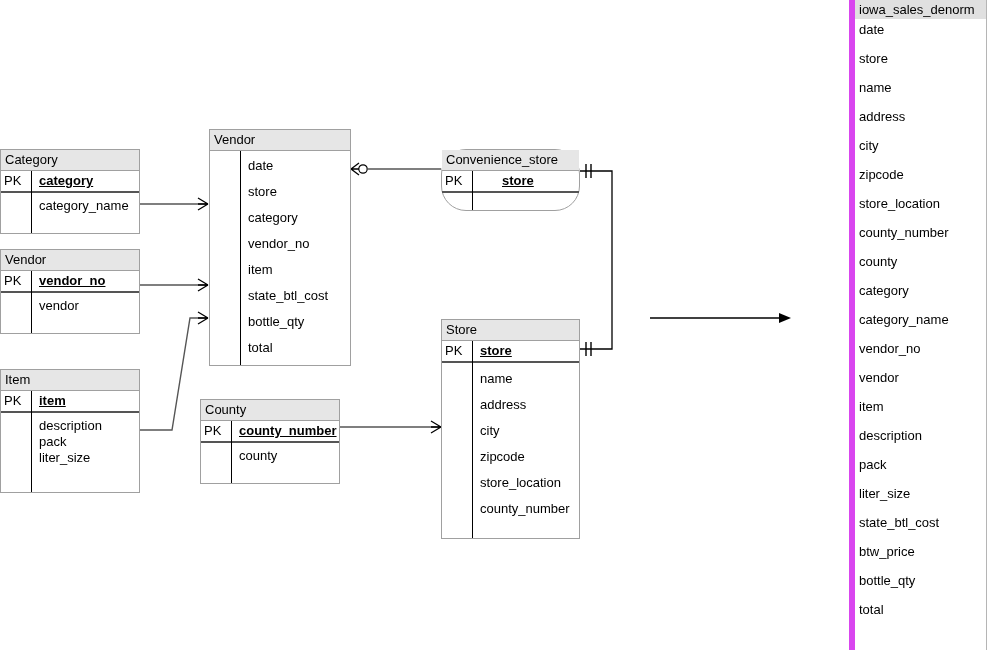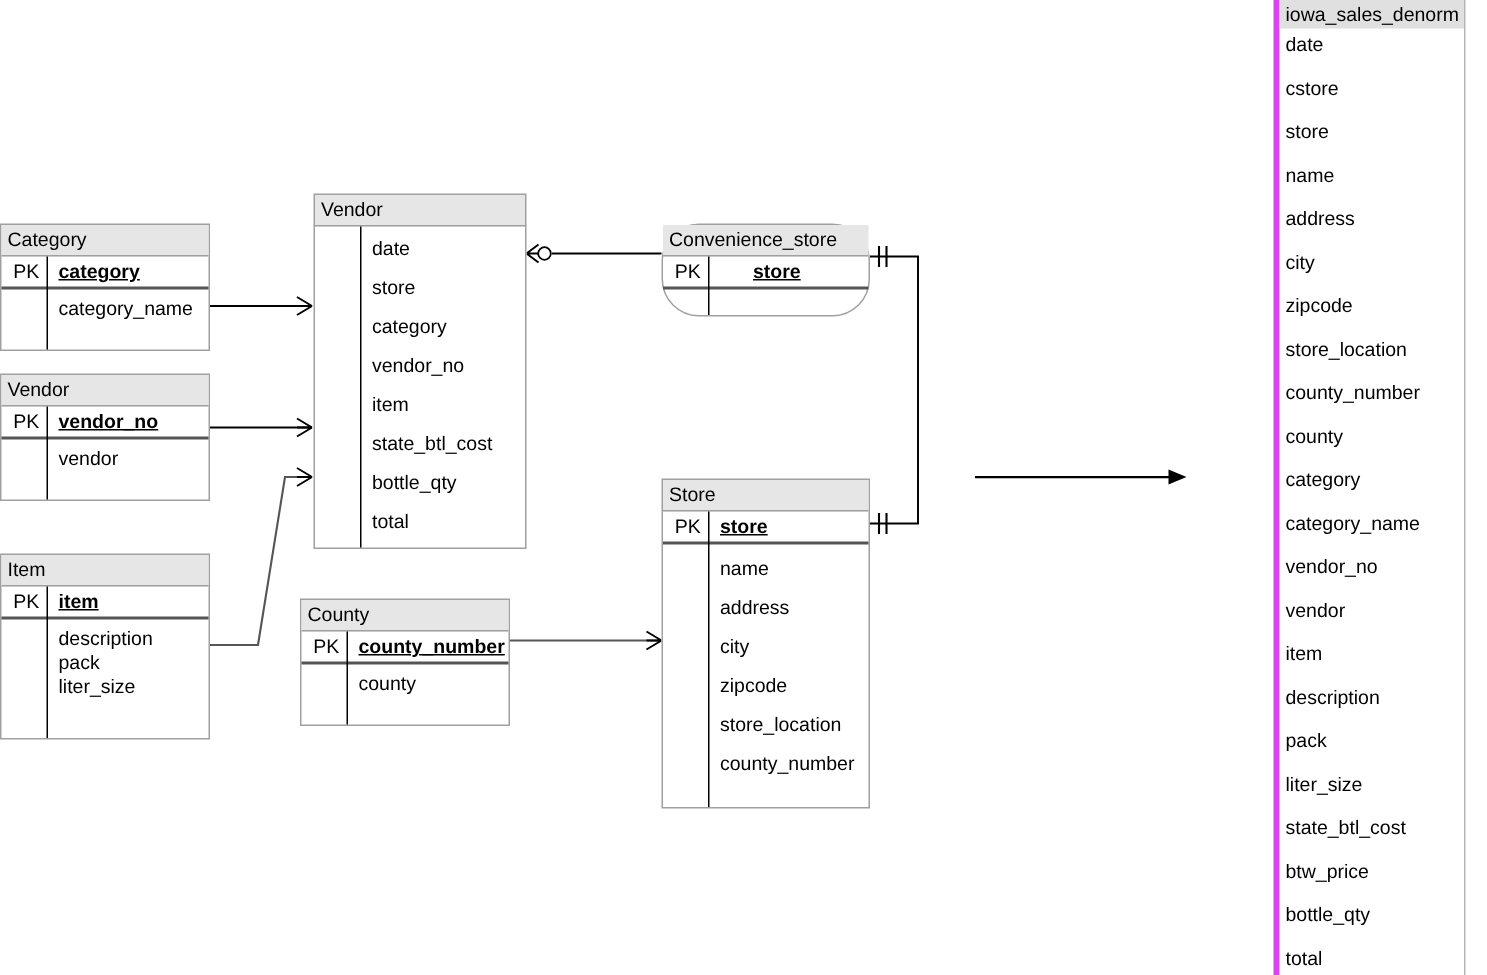--- a/index.html
+++ b/index.html
@@ -82,21 +82,20 @@
     box-sizing: border-box;
     padding-left: 8px;
     font-size: 13px;
     line-height: 16px;
     color: #000;
   }
   .erow.pkrow {
     border-bottom: 2px solid #555555;
     padding-top: 2px;
     padding-bottom: 2px;
-    text-align: center;
   }
   .erow.pkrow .fname {
     font-weight: bold;
     text-decoration: underline;
   }
   .erow.field {
     padding-top: 5px;
     padding-bottom: 5px;
   }
   .erow.spacer {
@@ -105,24 +104,24 @@
   .erow.tight {
     padding-top: 0px;
     padding-bottom: 0px;
   }
 
   
   #denorm {
     position: absolute;
     left: 849px;
     top: 0px;
-    width: 128px;
+    width: 138px;
     height: 650px;
     background: #ffffff;
-    border-left: 4px solid #d946ef;
+    border-left: 6px solid #d946ef;
     border-right: 1px solid #b5b5b5;
     box-sizing: border-box;
     z-index: 3;
   }
   #denorm-title {
     background: #e0e0e0;
     font-size: 13px;
     line-height: 17px;
     padding: 1px 4px 1px 4px;
     white-space: nowrap;
@@ -361,21 +360,20 @@
       <div class="erow spacer" style="height:16px;">
         <span class="pk"></span>
         <span class="fname"></span>
       </div>
     </div>
   </div>
 
   <div id="denorm">
     <div id="denorm-title">iowa_sales_denorm</div>
     <div class="denorm-row first">date</div>
-    <div class="denorm-row">cstore</div>
     <div class="denorm-row">store</div>
     <div class="denorm-row">name</div>
     <div class="denorm-row">address</div>
     <div class="denorm-row">city</div>
     <div class="denorm-row">zipcode</div>
     <div class="denorm-row">store_location</div>
     <div class="denorm-row">county_number</div>
     <div class="denorm-row">county</div>
     <div class="denorm-row">category</div>
     <div class="denorm-row">category_name</div>

